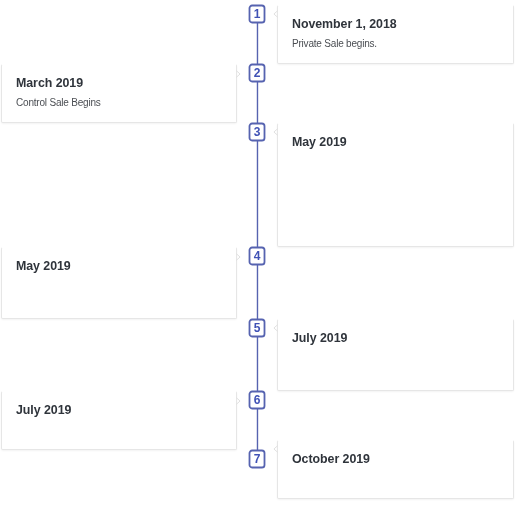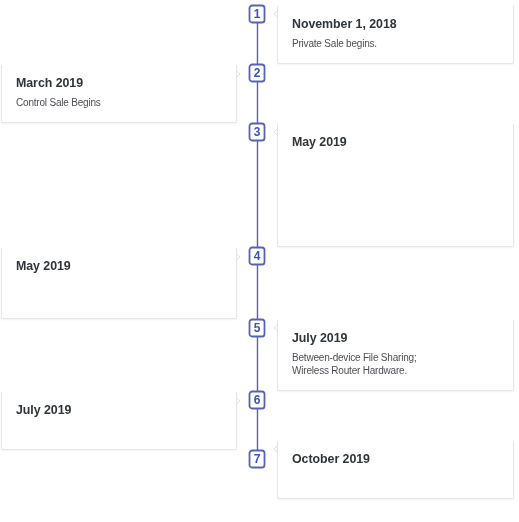--- a/index.html
+++ b/index.html
@@ -138,22 +138,20 @@
     <span class="num">4</span>
   </div>
 
   <div class="card right c5">
     <span class="notch">
         <svg width="6" height="8" viewBox="0 0 6 8">
           <path d="M5 0.4 L0.9 4 L5 7.6" fill="none" stroke="#e1e1e1" stroke-width="1"></path>
         </svg>
       </span>
     <div class="title">July 2019</div>
-    <div class="body">Between-device File Sharing;
-Wireless Router Hardware.</div>
   </div>
   <div class="badge r5">
     <svg width="18" height="20" viewBox="0 0 18 20">
         <rect x="1.5" y="1.5" width="15" height="17" rx="2.6" ry="2.6" fill="#ffffff" stroke="#5663b0" stroke-width="1.8"></rect>
       </svg>
     <span class="num">5</span>
   </div>
 
   <div class="card left c6">
     <span class="notch">

